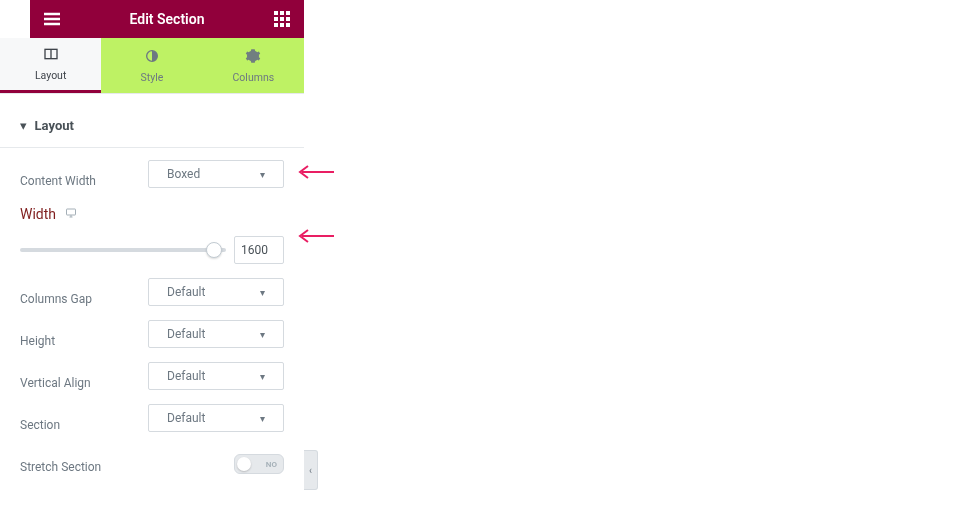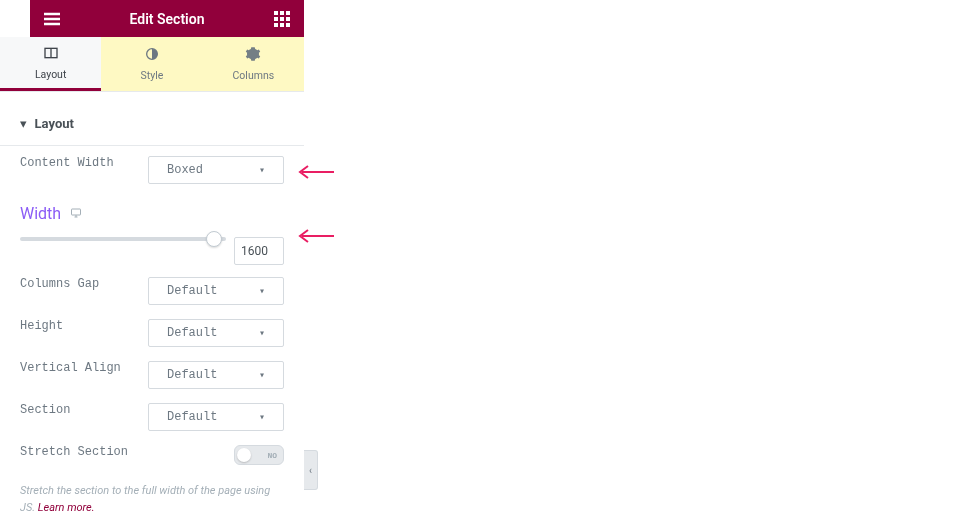--- a/index.html
+++ b/index.html
@@ -2,33 +2,33 @@
 <html><head>
 <meta charset="utf-8">
 <style>
 * { box-sizing: border-box; margin: 0; padding: 0; }
 body { font-family: -apple-system, BlinkMacSystemFont, "Segoe UI", Roboto, Helvetica, Arial, sans-serif; font-size: 13px; color: #495157; background: #fff; width: 969px; height: 518px; overflow: hidden; position: relative; }
 .panel { width: 304px; height: 518px; background: #fff; display: flex; flex-direction: column; }
 .header { background: #91003b; height: 38px; display: flex; align-items: center; justify-content: space-between; padding: 0 10px; margin-left: 30px; }
 .header-title { color: #fff; font-size: 14px; font-weight: 600; flex: 1; text-align: center; }
 .header-icon { color: #fff; width: 24px; height: 24px; display: flex; align-items: center; justify-content: center; cursor: pointer; }
 .tabs { display: flex; height: 56px; background: #fff; border-bottom: 1px solid #e6e9ec; }
-.tab { flex: 1; display: flex; flex-direction: column; align-items: center; justify-content: center; gap: 4px; cursor: pointer; font-size: 10.5px; color: #6d7882; background: #fef9c3; }
+.tab { flex: 1; display: flex; flex-direction: column; align-items: center; justify-content: center; gap: 4px; cursor: pointer; font-size: 10.5px; color: #6d7882; background: #bef264; }
 .tab.active { background: #f7f8f9; border-bottom: 3px solid #91003b; color: #3f444b; }
 .tab svg { width: 16px; height: 16px; }
 .section-header { display: flex; align-items: center; padding: 14px 20px; border-bottom: 1px solid #e6e9ec; margin-top: 10px; }
 .section-header-title { font-weight: 700; font-size: 13px; color: #495157; margin-left: 8px; }
 .controls { padding: 4px 20px 0 20px; display: flex; flex-direction: column; }
-.control-row { display: flex; align-items: flex-start; min-height: 42px; padding: 6px 0; font-family: Liberation Mono, monospace; }
+.control-row { display: flex; align-items: flex-end; min-height: 42px; padding: 6px 0; }
 .control-label { width: 128px; font-size: 12px; color: #6d7882; }
 .control-input { flex: 1; }
 .select { width: 100%; height: 28px; border: 1px solid #d5dadf; background: #fff; padding: 0 18px; font-size: 12px; color: #6d7882; display: flex; align-items: center; justify-content: space-between; cursor: pointer; border-radius: 2px; }
 .select span.caret { font-size: 10px; color: #6d7882; }
-.width-row-label { display: flex; align-items: center; gap: 8px; font-size: 16px; color: #8b5cf6; padding-top: 12px; }
-.slider-row { display: flex; align-items: flex-start; gap: 8px; padding: 14px 0 6px 0; }
+.width-row-label { display: flex; align-items: center; gap: 8px; font-size: 14px; color: #7f1d1d; padding-top: 12px; }
+.slider-row { display: flex; align-items: center; gap: 8px; padding: 14px 0 6px 0; }
 .slider-track { position: relative; flex: 1; height: 4px; background: #d5dadf; border-radius: 4px; }
 .slider-thumb { position: absolute; width: 16px; height: 16px; background: #fff; border: 1px solid #c2cbd2; border-radius: 50%; top: 50%; transform: translate(-50%, -50%); box-shadow: 0 1px 2px rgba(0,0,0,0.15); }
 .numbox { width: 50px; height: 28px; border: 1px solid #d5dadf; background: #fff; text-align: left; padding: 0 6px; font-size: 12px; color: #495157; line-height: 26px; border-radius: 2px; }
 .toggle { width: 50px; height: 20px; border-radius: 6px; background: #e6e9ec; position: relative; display: flex; align-items: center; justify-content: flex-end; padding: 0 6px; font-size: 8px; font-weight: 600; color: #a4afb7; cursor: pointer; border: 1px solid #d5dadf; }
 .toggle-knob { position: absolute; left: 2px; width: 14px; height: 14px; background: #fff; border-radius: 50%; box-shadow: 0 1px 2px rgba(0,0,0,0.2); }
 .helper { font-size: 11px; font-style: italic; color: #a4afb7; line-height: 1.5; padding: 2px 0; }
 .helper a { color: #91003b; text-decoration: none; }
 .canvas-toggle { position: absolute; left: 304px; top: 450px; width: 14px; height: 40px; background: #e6e9ec; border: 1px solid #d5dadf; border-left: none; display: flex; align-items: center; justify-content: center; font-size: 10px; color: #6d7882; cursor: pointer; border-radius: 0 3px 3px 0; }
 .arrow { position: absolute; color: #e91e63; display: flex; align-items: center; }
 .arrow svg { width: 40px; height: 16px; }
@@ -156,24 +156,20 @@
     </div>
 
     <div class="control-row">
       <div class="control-label" style="flex:1;">Stretch Section</div>
       <div class="toggle">
         <div class="toggle-knob"></div>
         <span>NO</span>
       </div>
     </div>
 
-    <div class="helper">
-      <span>Stretch the section to the full width of the page using JS.</span>
-      <a href="#">Learn more.</a>
-    </div>
   </div>
 </div>
 
 <div class="canvas-toggle">
   <span>‹</span>
 </div>
 
 <div class="arrow" style="left:296px; top:164px;">
   <svg viewBox="0 0 40 16">
       <line x1="6" y1="8" x2="38" y2="8" stroke="#e91e63" stroke-width="2"></line>

